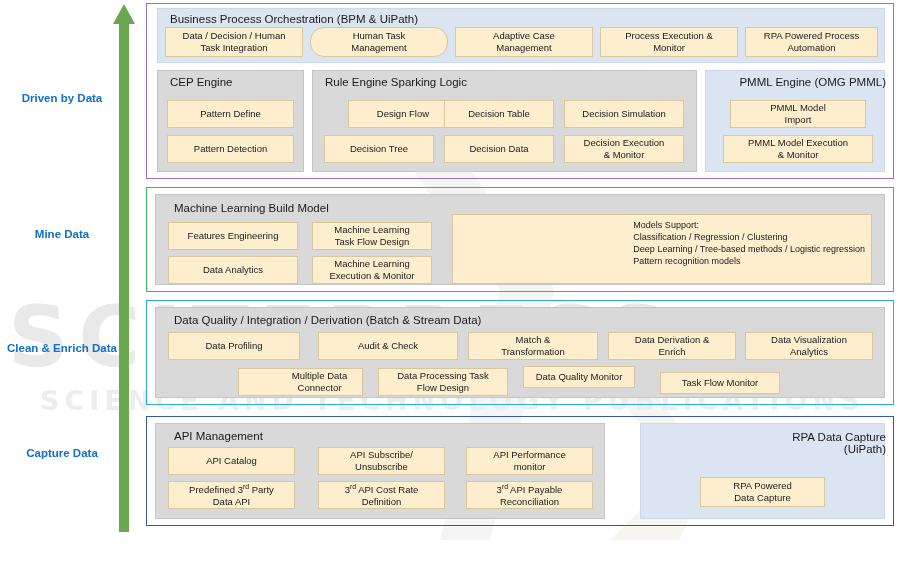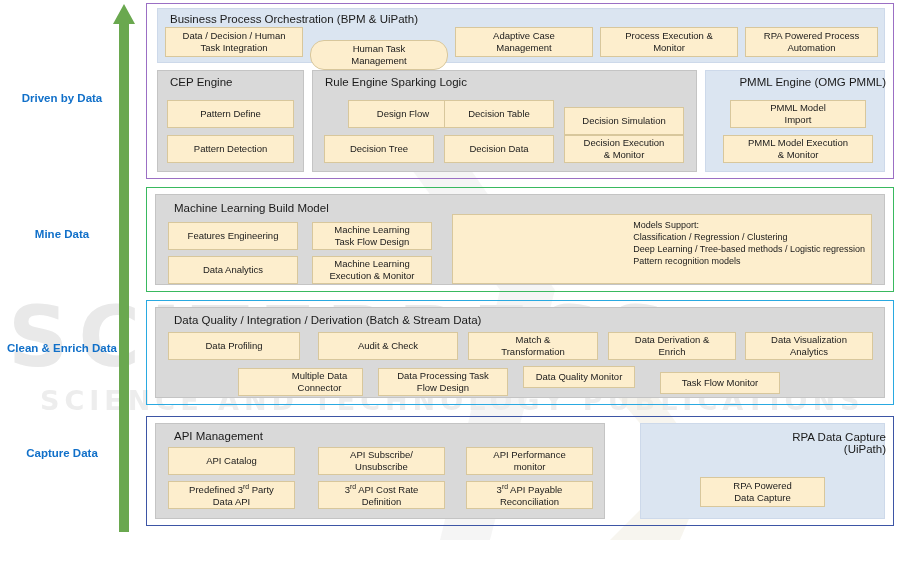--- a/index.html
+++ b/index.html
@@ -170,21 +170,21 @@
 
   <div class="band" style="left:146px; top:3px; width:748px; height:176px; border:1.5px solid #9b6fc4;"></div>
 
   <div class="panel blue" style="left:157px; top:8px; width:728px; height:55px;">
     <div class="panel-title" style="left:12px; top:4px;">Business Process Orchestration (BPM &amp; UiPath)</div>
   </div>
   <div class="box" style="left:165px; top:27px; width:138px; height:30px;">
       <span style="white-space: pre-line;">Data / Decision / Human
 Task Integration</span>
     </div>
-  <div class="box" style="left:310px; top:40px; width:138px; height:30px;border-radius:14px;">
+  <div class="box" style="left:310px; top:27px; width:138px; height:30px;border-radius:14px;">
       <span style="white-space: pre-line;">Human Task
 Management</span>
     </div>
   <div class="box" style="left:455px; top:27px; width:138px; height:30px;">
       <span style="white-space: pre-line;">Adaptive Case
 Management</span>
     </div>
   <div class="box" style="left:600px; top:27px; width:138px; height:30px;">
       <span style="white-space: pre-line;">Process Execution &amp;
 Monitor</span>
@@ -206,21 +206,21 @@
 
   <div class="panel gray" style="left:312px; top:70px; width:385px; height:102px;">
     <div class="panel-title" style="left:12px; top:5px;">Rule Engine Sparking Logic</div>
   </div>
   <div class="box" style="left:324px; top:100px; width:110px; height:28px;margin-left:24px;">
       <span>Design Flow</span>
     </div>
   <div class="box" style="left:444px; top:100px; width:110px; height:28px;">
       <span>Decision Table</span>
     </div>
-  <div class="box" style="left:564px; top:100px; width:120px; height:28px;margin-top:7px;">
+  <div class="box" style="left:564px; top:100px; width:120px; height:28px;">
       <span>Decision Simulation</span>
     </div>
   <div class="box" style="left:324px; top:135px; width:110px; height:28px;">
       <span>Decision Tree</span>
     </div>
   <div class="box" style="left:444px; top:135px; width:110px; height:28px;">
       <span>Decision Data</span>
     </div>
   <div class="box" style="left:564px; top:135px; width:120px; height:28px;">
       <span style="white-space: pre-line;">Decision Execution

